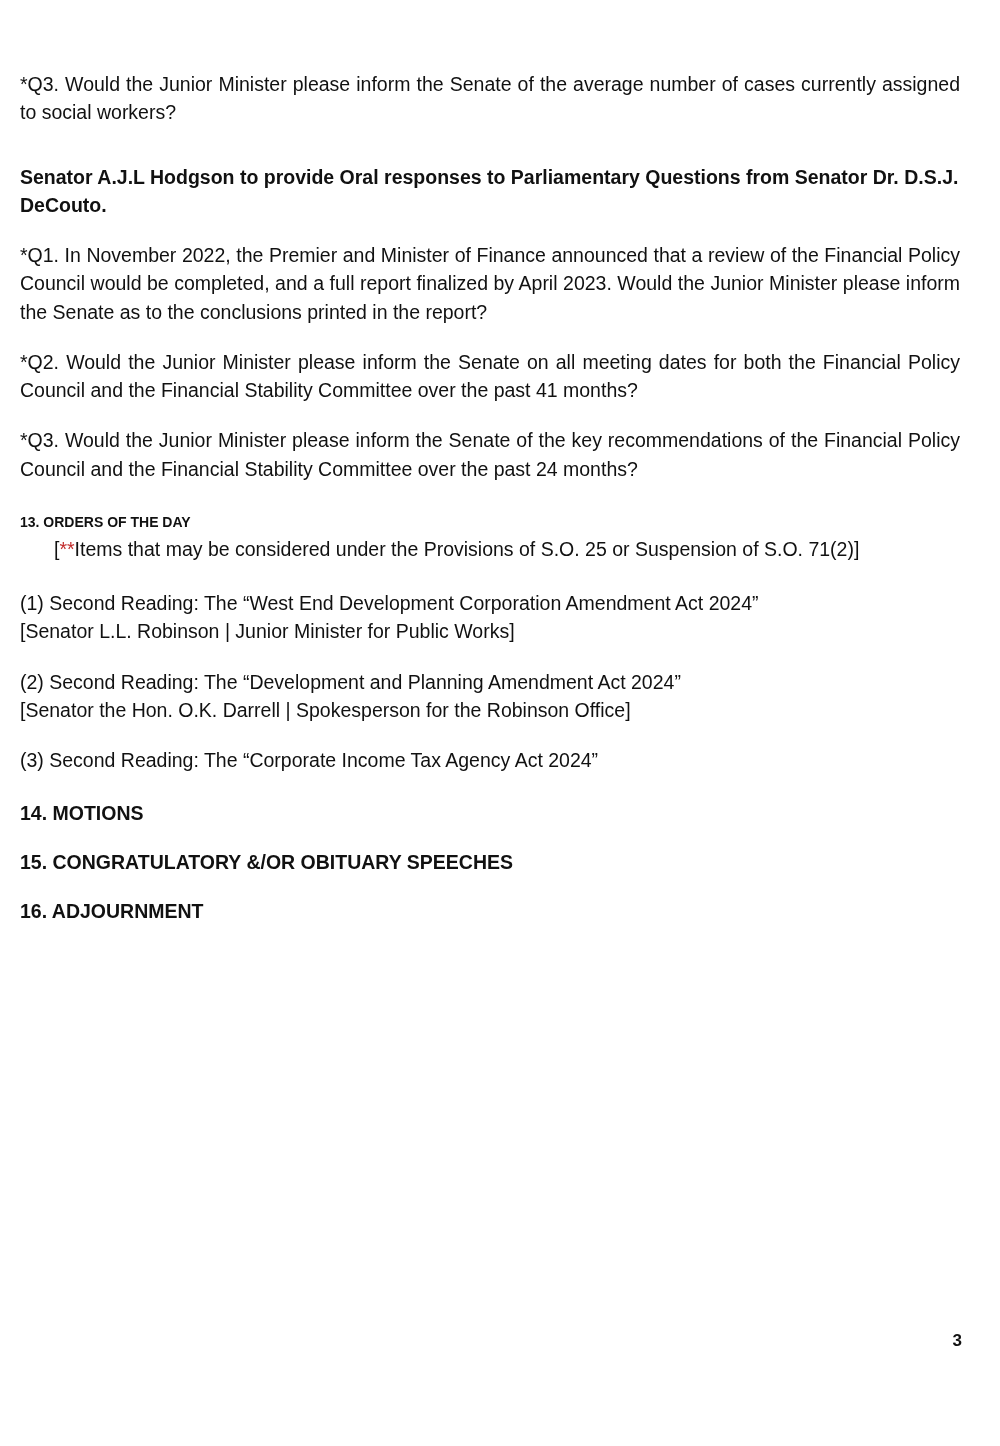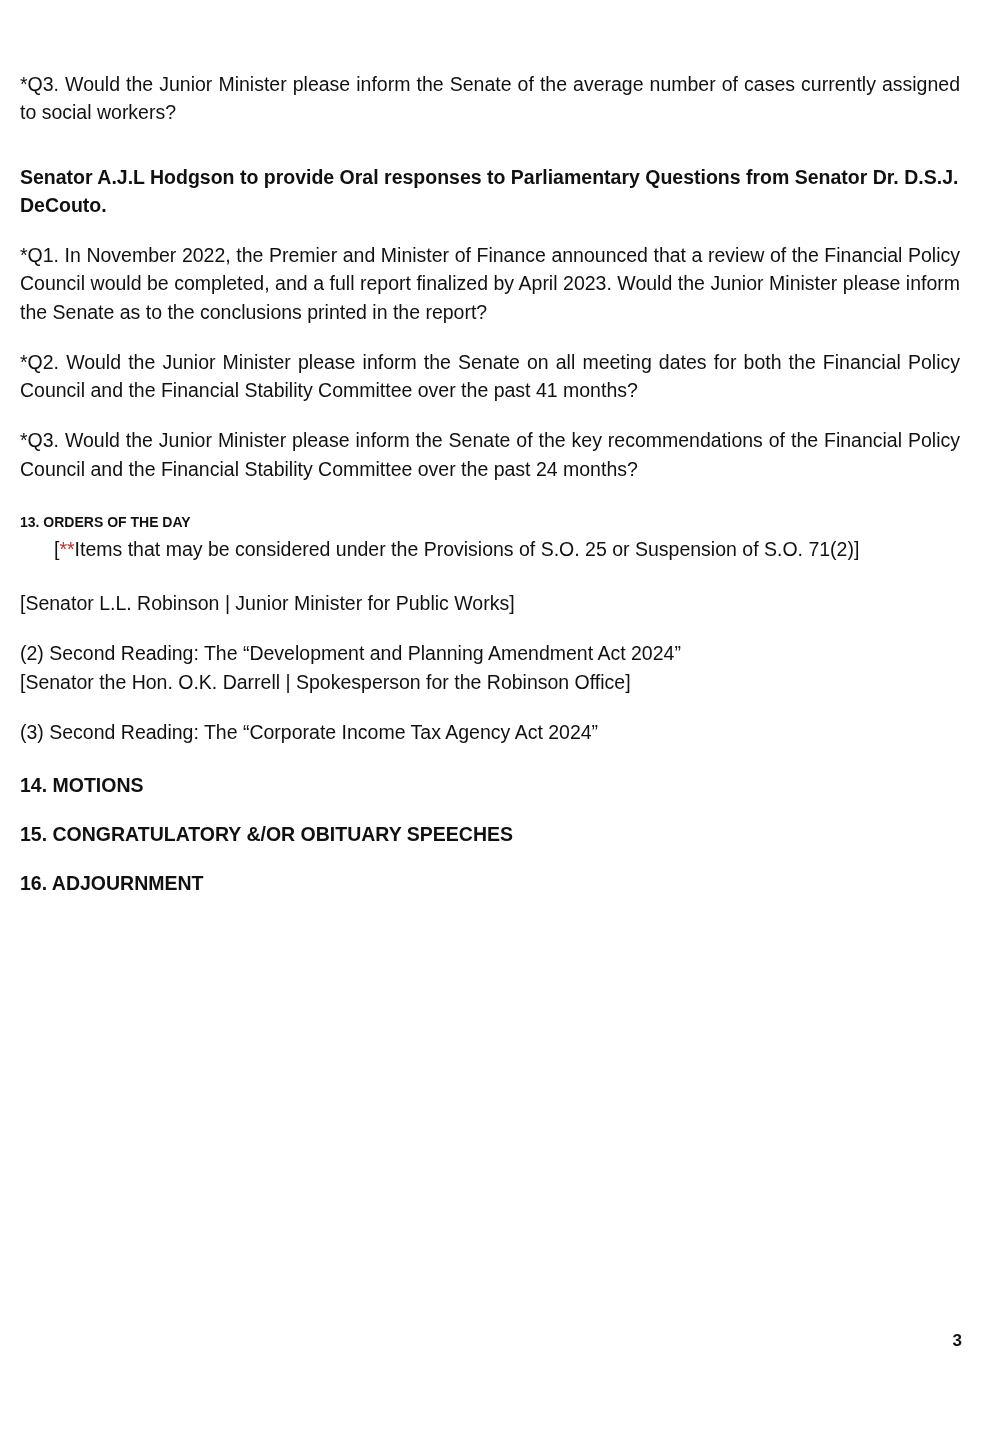--- a/index.html
+++ b/index.html
@@ -93,20 +93,21 @@
   <p class="body-text">*Q2.   Would the Junior Minister please inform the Senate on all meeting dates for both the Financial Policy Council and the Financial Stability Committee over the past 41 months?</p>
 
   <p class="body-text">*Q3.   Would the Junior Minister please inform the Senate of the key recommendations of the Financial Policy Council and the Financial Stability Committee over the past 24 months?</p>
 
   <div class="section-gap">
     <p class="section-head">13. ORDERS OF THE DAY</p>
     <p class="sub-note"><span>[</span><span class="asterisks">**</span><span>Items that may be considered under the Provisions of S.O. 25 or Suspension of S.O. 71(2)]</span></p>
   </div>
 
   <div class="order-item">
+    <span>(1) Second Reading: The “West End Development Corporation Amendment Act 2024”</span>
     <span class="line2">[Senator L.L. Robinson | Junior Minister for Public Works]</span>
   </div>
 
   <div class="order-item">
     <span>(2) Second Reading: The “Development and Planning Amendment Act 2024”</span>
     <span class="line2">[Senator the Hon. O.K. Darrell | Spokesperson for the Robinson Office]</span>
   </div>
 
   <div class="order-item">
     <span>(3) Second Reading: The “Corporate Income Tax Agency Act 2024”</span>

